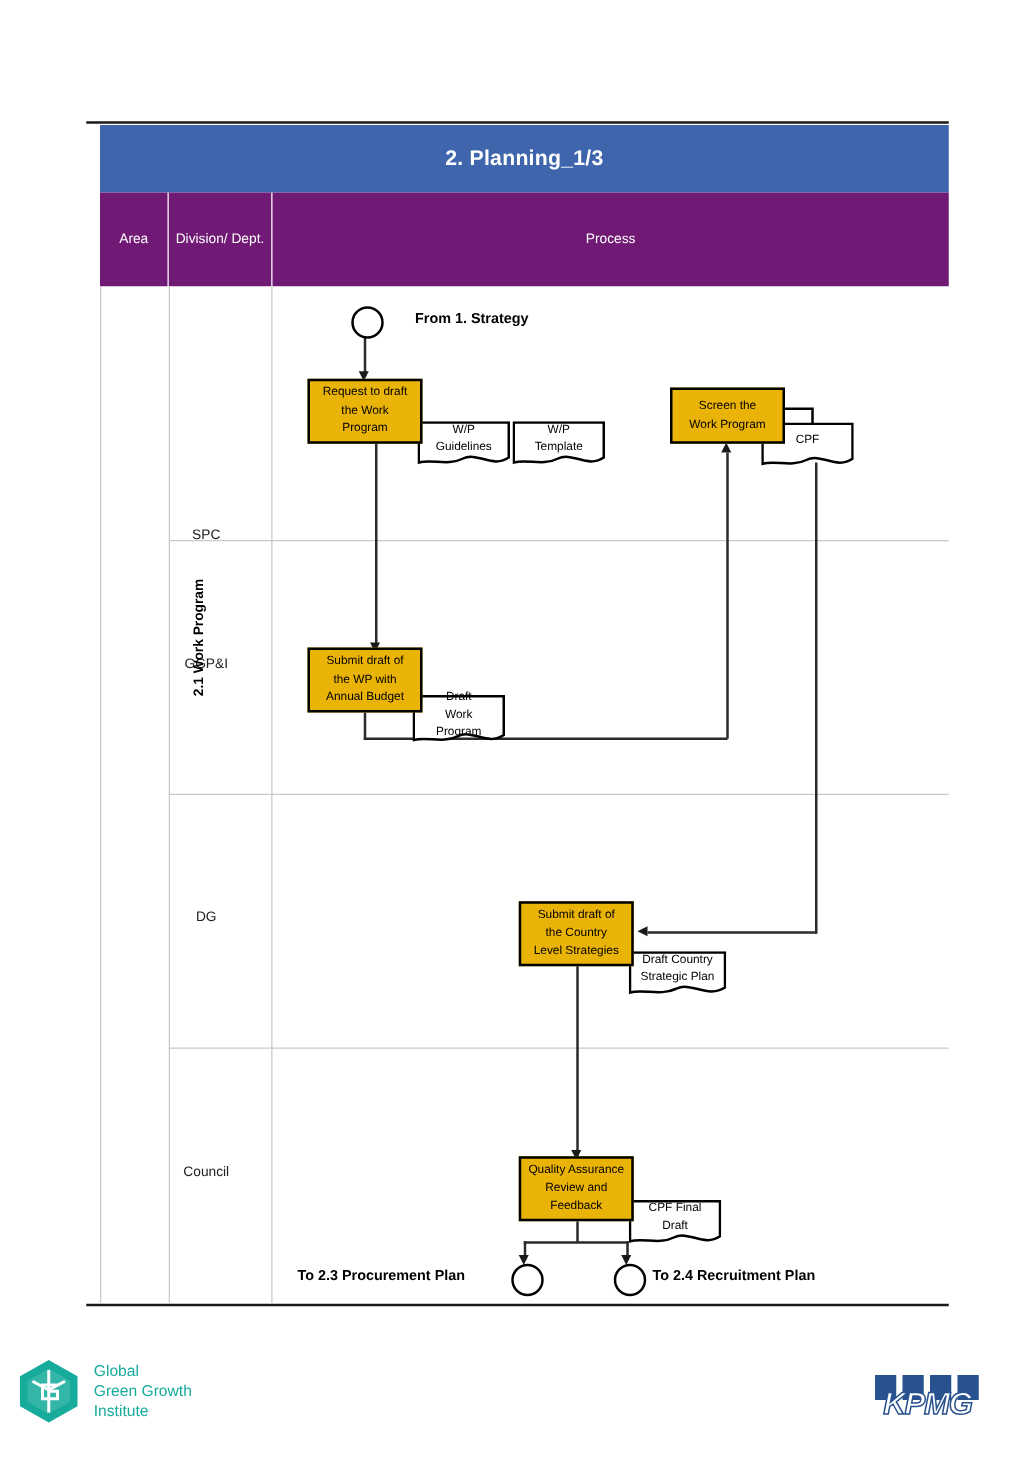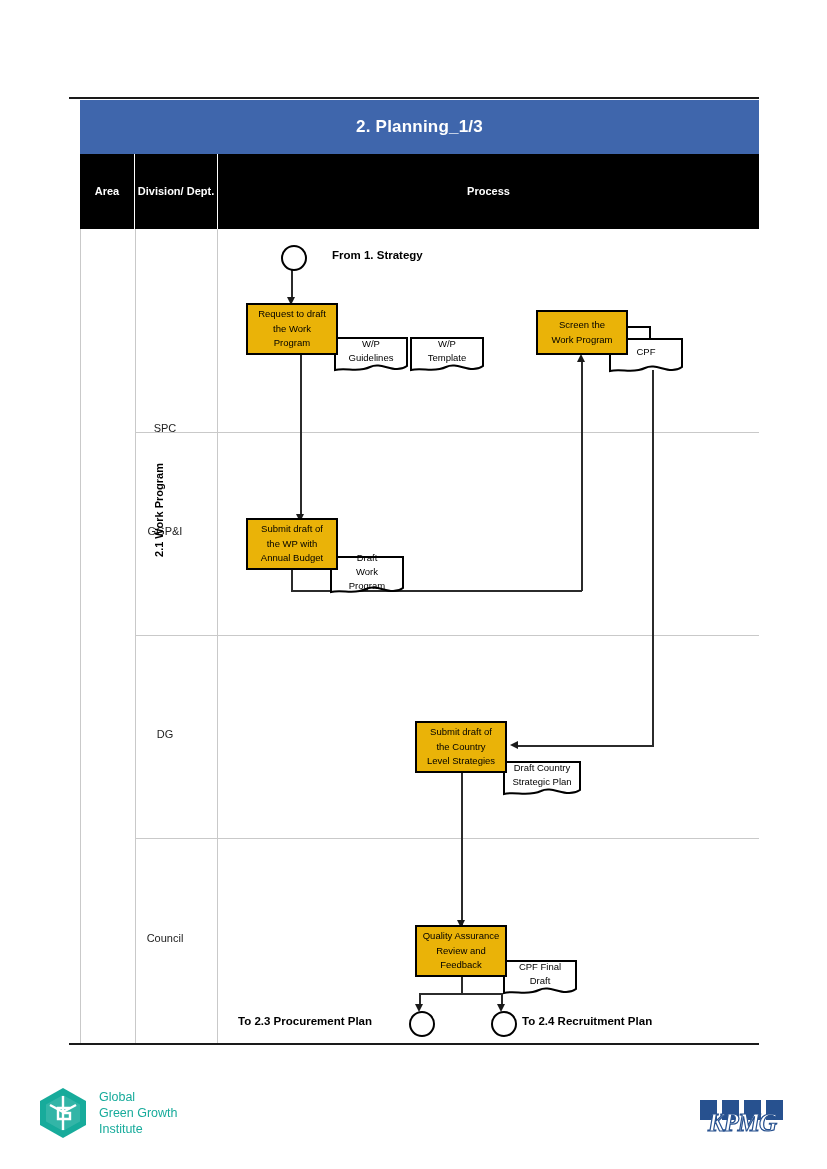--- a/index.html
+++ b/index.html
@@ -10,23 +10,23 @@
   
   .table-wrap{position:absolute;left:69px;top:97px;width:690px;height:948px;}
   .top-rule{position:absolute;left:0;top:0;width:690px;height:2px;background:#1a1a1a;}
   .bottom-rule{position:absolute;left:0;top:946px;width:690px;height:2px;background:#1a1a1a;}
 
   .title-bar{position:absolute;left:11px;top:3px;width:679px;height:54px;background:#3f66ac;
              display:flex;align-items:center;justify-content:center;}
   .title-bar span{color:#fff;font-size:17px;font-weight:bold;letter-spacing:.2px;}
 
   .hdr-row{position:absolute;left:11px;top:57px;width:679px;height:75px;}
-  .hdr-cell{position:absolute;top:0;height:75px;background:#000000;color:#fff;
+  .hdr-cell{position:absolute;top:0;height:75px;background:#701a75;color:#fff;
             display:flex;align-items:center;justify-content:center;text-align:center;
-            font-size:11px;font-weight:bold;line-height:1.25;}
+            font-size:11px;font-weight:normal;line-height:1.25;}
   .hdr-area{left:0;width:54px;}
   .hdr-div{left:55px;width:82px;}
   .hdr-proc{left:138px;width:541px;}
 
   
   .vline{position:absolute;background:#c9c9c9;width:1px;}
   .hline{position:absolute;background:#c9c9c9;height:1px;}
 
   .area-label{position:absolute;left:69px;top:500px;width:180px;height:20px;
               transform:rotate(-90deg);transform-origin:center center;
@@ -51,27 +51,27 @@
   .ln-v{width:1.6px;}
   .ln-h{height:1.6px;}
   .arrow{position:absolute;width:0;height:0;z-index:3;}
   .arrow-d{border-left:4.5px solid transparent;border-right:4.5px solid transparent;border-top:8px solid #1a1a1a;}
   .arrow-u{border-left:4.5px solid transparent;border-right:4.5px solid transparent;border-bottom:8px solid #1a1a1a;}
   .arrow-l{border-top:4.5px solid transparent;border-bottom:4.5px solid transparent;border-right:8px solid #1a1a1a;}
 
   .tab{position:absolute;border:2px solid #000;background:#fff;z-index:4;}
 
   
-  .gggi{position:absolute;left:36px;top:1086px;display:flex;align-items:center;gap:9px;}
+  .gggi{position:absolute;left:12px;top:1086px;display:flex;align-items:center;gap:9px;}
   .gggi-txt{font-size:12.5px;line-height:1.28;color:#17ab9b;}
   .kpmg{position:absolute;left:700px;top:1100px;width:84px;height:38px;}
   .kpmg-sq{position:absolute;top:0;width:17px;height:20px;background:#27518f;}
   .kpmg-word{position:absolute;left:0;top:8px;width:84px;height:30px;
              font-size:25px;font-weight:bold;font-style:italic;color:#fff;
-             letter-spacing:-1px;line-height:30px;text-align:center;font-family:Liberation Serif, serif;
+             letter-spacing:-1px;line-height:30px;text-align:center;
              -webkit-text-stroke:1.2px #27518f;}
 </style>
 </head>
 <body>
 
 <div id="page">
 
   <div class="table-wrap">
 
     <div class="top-rule"></div>

